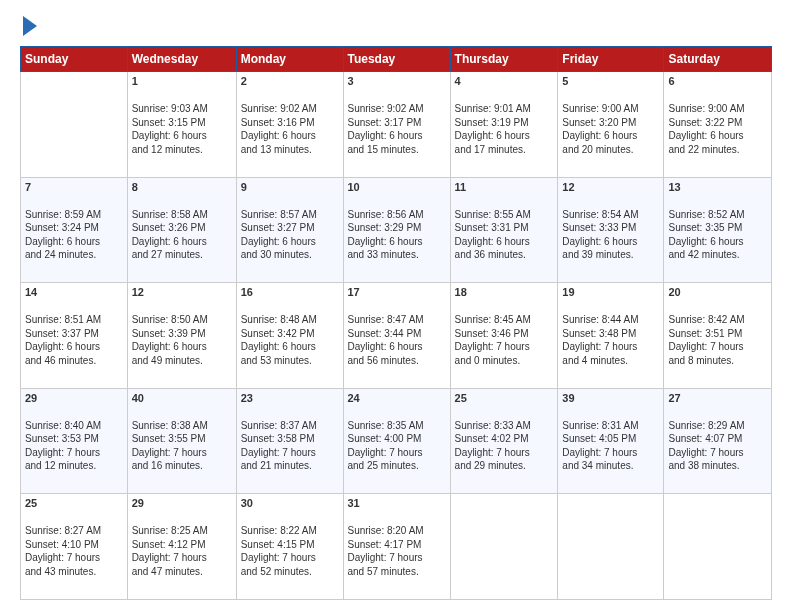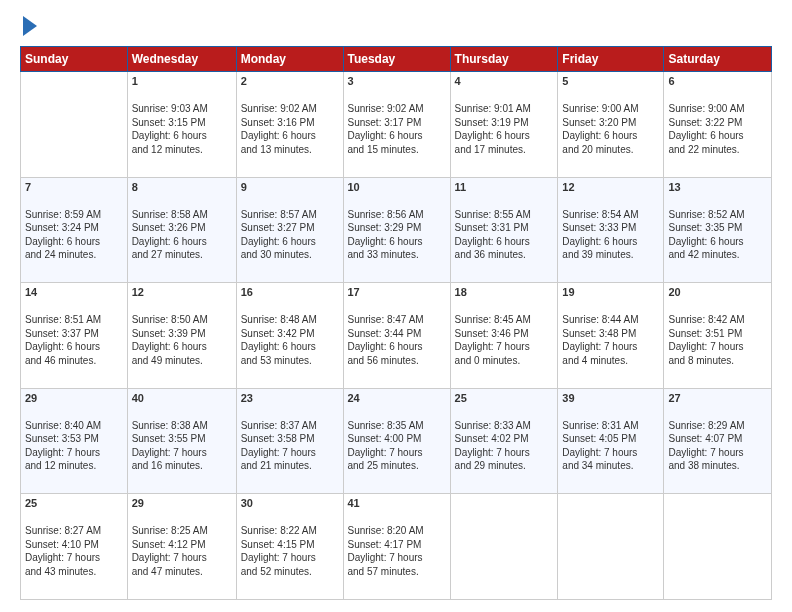--- a/index.html
+++ b/index.html
@@ -267,21 +267,21 @@
           </td>
           <td>
             <span class="day-num">29</span>
             <div class="day-info">Sunrise: 8:25 AM<br>Sunset: 4:12 PM<br>Daylight: 7 hours<br>and 47 minutes.</div>
           </td>
           <td>
             <span class="day-num">30</span>
             <div class="day-info">Sunrise: 8:22 AM<br>Sunset: 4:15 PM<br>Daylight: 7 hours<br>and 52 minutes.</div>
           </td>
           <td>
-            <span class="day-num">41</span>
+            <span class="day-num">31</span>
             <div class="day-info">Sunrise: 8:20 AM<br>Sunset: 4:17 PM<br>Daylight: 7 hours<br>and 57 minutes.</div>
           </td>
           <td class="empty-cell"></td>
           <td class="empty-cell"></td>
           <td class="empty-cell"></td>
         </tr>
       </tbody>
   </table>
 </div>
 

